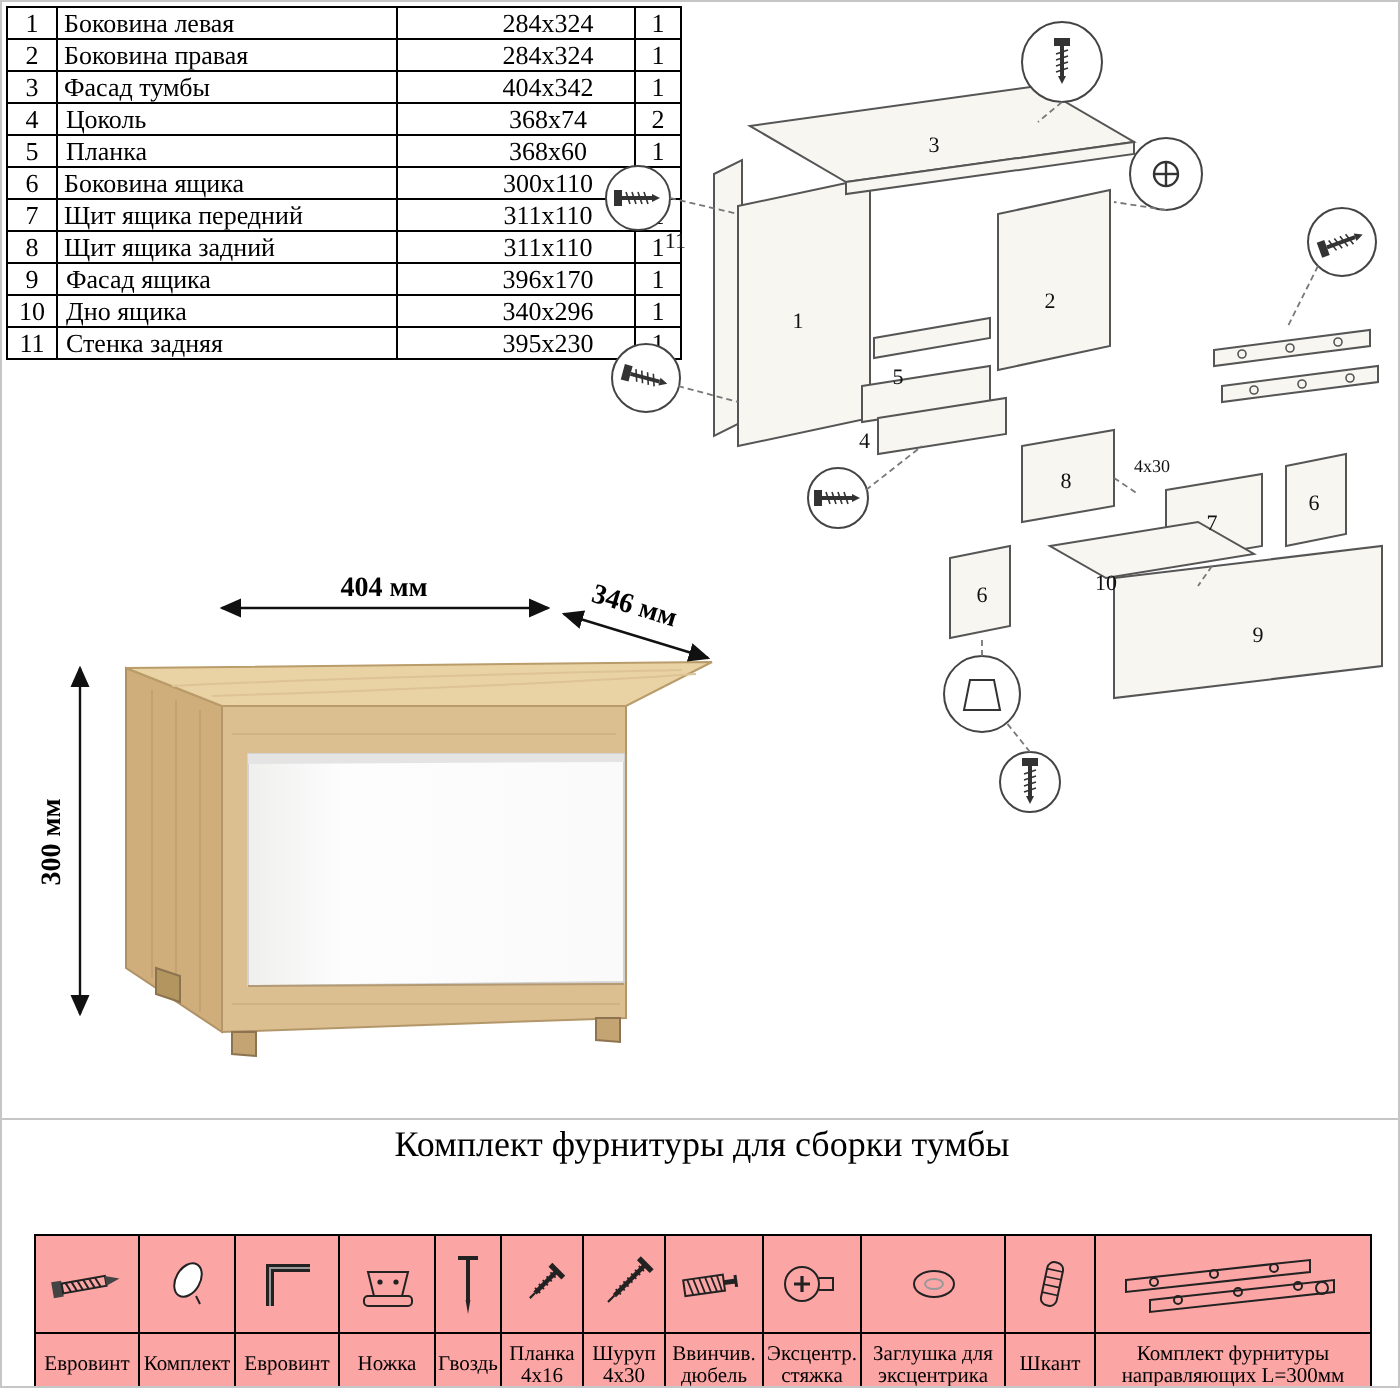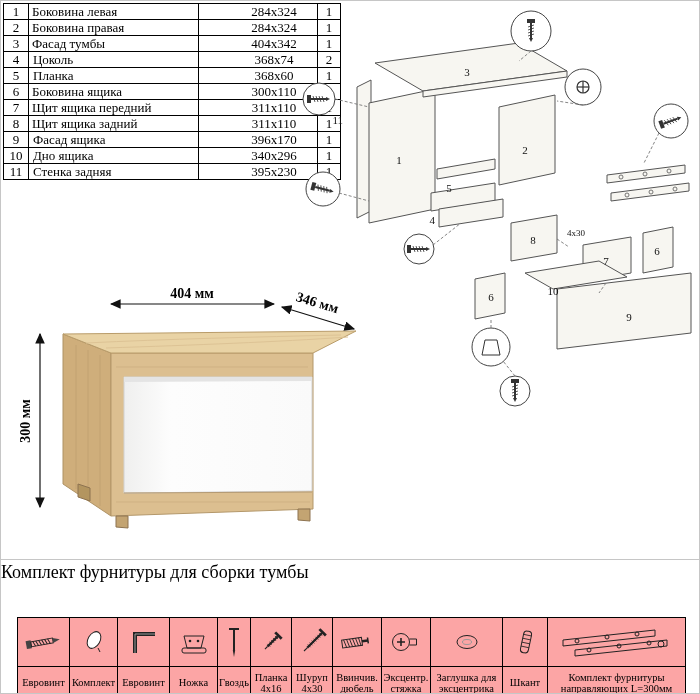--- a/index.html
+++ b/index.html
@@ -14,21 +14,21 @@
   table.parts td.c{text-align:center;}
   table.parts td.num{width:18px;}
   table.parts td.name{width:162px;}
   table.parts td.size{width:80px;padding-left:35px;}
   table.parts td.qty{width:16px;}
   table.parts td.ind{padding-left:4px;}
 
   
   .hw-sep{position:absolute;left:0;top:558px;width:700px;height:1px;background:#c6c6c6;}
 
-  .hw-title{position:absolute;left:0;top:561px;width:700px;
+  .hw-title{position:absolute;left:0;top:561px;width:700px;text-align:center;
             font-size:18px;}
 
   table.hw{position:absolute;left:16px;top:590px;border-collapse:collapse;
            table-layout:fixed;width:668px;background:#fca5a5;margin-top:26px;}
   table.hw td{border:1px solid #000;text-align:center;vertical-align:middle;
               padding:1px;overflow:hidden;}
   table.hw tr.icons td{height:46px;}
   table.hw tr.names td{height:30px;font-size:10.5px;line-height:1.08;}
   table.hw tr.qtys td{height:16px;font-size:13px;}
   table.hw svg{display:block;margin:0 auto;}

